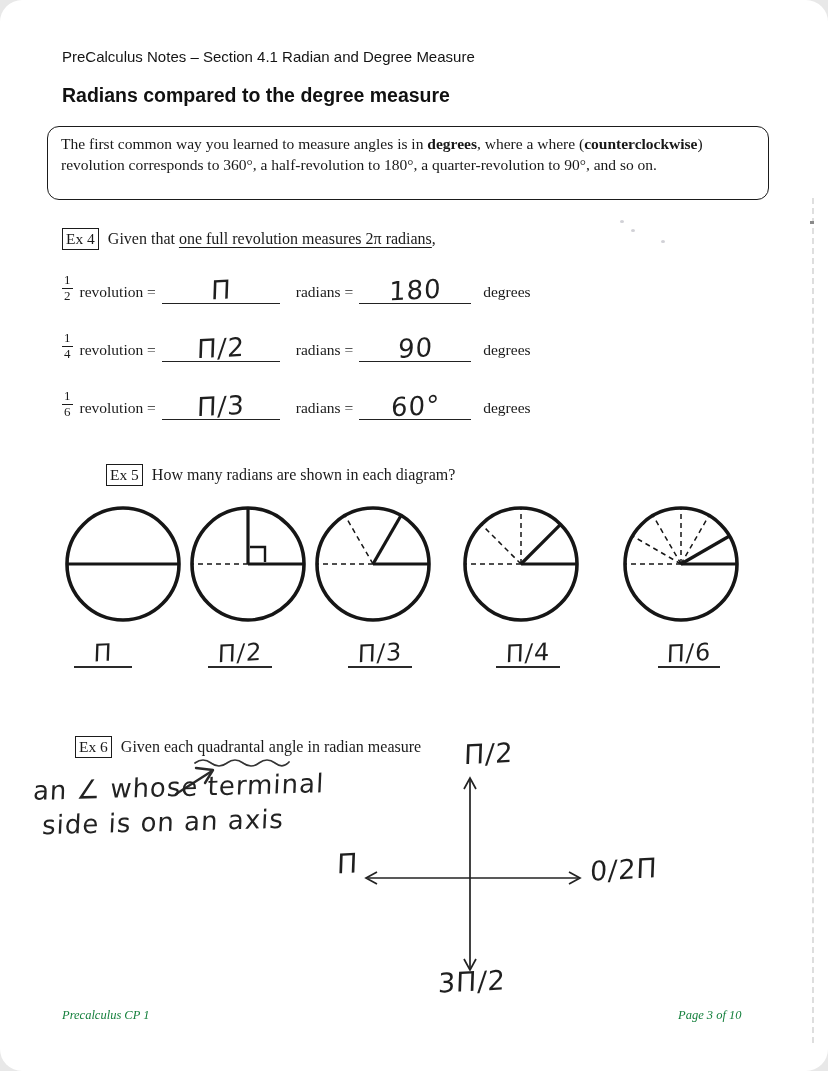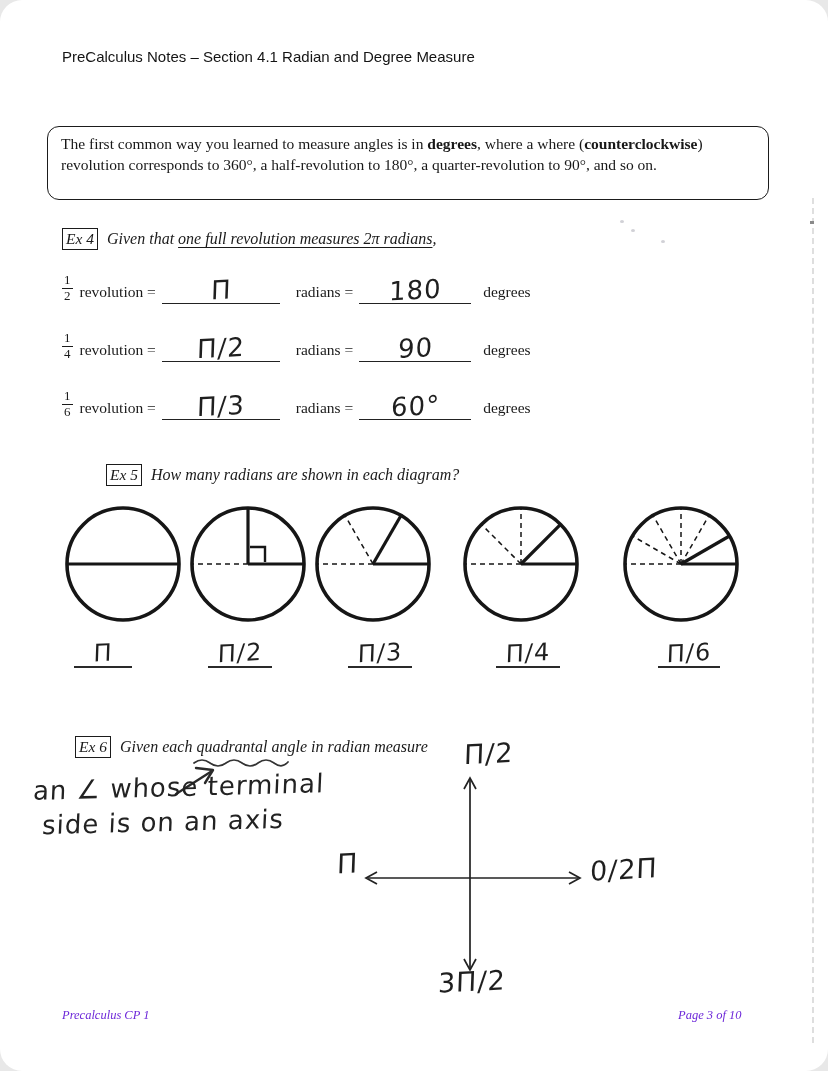--- a/index.html
+++ b/index.html
@@ -22,21 +22,20 @@
   }
   .intro-box {
     position:absolute; left:47px; top:126px; width:722px; min-height:74px;
     border:1.7px solid #1b1b1b; border-radius:12px; padding:7px 13px 9px 13px;
   }
   .intro-box p { font-size:15.5px; line-height:1.34; color:#181818; }
 
   .ex-heading {
     position:absolute; left:62px; display:flex; align-items:baseline; gap:9px;
     font-size:16px;
-    font-style:italic;
   }
   .ex-tag {
     border:1.4px solid #1b1b1b; padding:0 3px 1px 3px; font-size:15.5px; line-height:1.25;
   }
   .u { text-decoration:underline; text-underline-offset:3px; }
 
   .ex4-row {
     position:absolute; left:62px; display:flex; align-items:flex-end; height:46px;
     font-size:15.5px;
   }
@@ -71,40 +70,41 @@
   .note-line {
     position:absolute; font-family:"DejaVu Sans", sans-serif; font-size:26px;
     color:#222; transform:rotate(-1.5deg) skewX(-4deg); letter-spacing:1px; white-space:nowrap;
   }
   .wavy-word { position:relative; display:inline-block; }
   .wavy-svg { position:absolute; left:-3px; top:100%; margin-top:1px; }
 
   .axis-label { position:absolute; white-space:nowrap; }
 
   .footer-left, .footer-right {
-    position:absolute; top:1008px; font-style:italic; font-size:12.5px; color:#6d28d9;
+    position:absolute; top:1008px; font-style:italic; font-size:12.5px; color:#15803d;
   }
   .footer-left { left:62px; }
   .footer-right { left:678px; }
 
   .edge-line {
     position:absolute; left:812px; top:198px; height:845px; width:0;
     border-left:2px dashed #d4d4d4; opacity:.75;
   }
   .dot { position:absolute; width:4px; height:3px; background:#c6c6cc; border-radius:50%; opacity:.8; }
   .tick { position:absolute; left:810px; top:221px; width:4px; height:3px; background:#8a8a8a; }
 
   svg { display:block; }
 </style>
 </head>
 <body>
 
 <div class="page">
 
   <div class="header">PreCalculus Notes – Section 4.1 Radian and Degree Measure</div>
+  <div class="title">Radians compared to the degree measure</div>
 
   <div class="intro-box">
     <p><span>The first common way you learned to measure angles is in </span><b>degrees</b><span>, where a where (</span><b>counterclockwise</b><span>) revolution corresponds to 360°, a half-revolution to 180°, a quarter-revolution to 90°, and so on.</span></p>
   </div>
 
   <div class="ex-heading" style="top:228px;">
     <span class="ex-tag">Ex 4</span>
     <span><span>Given that </span><span class="u">one full revolution measures 2π radians</span><span>,</span></span>
   </div>
 

